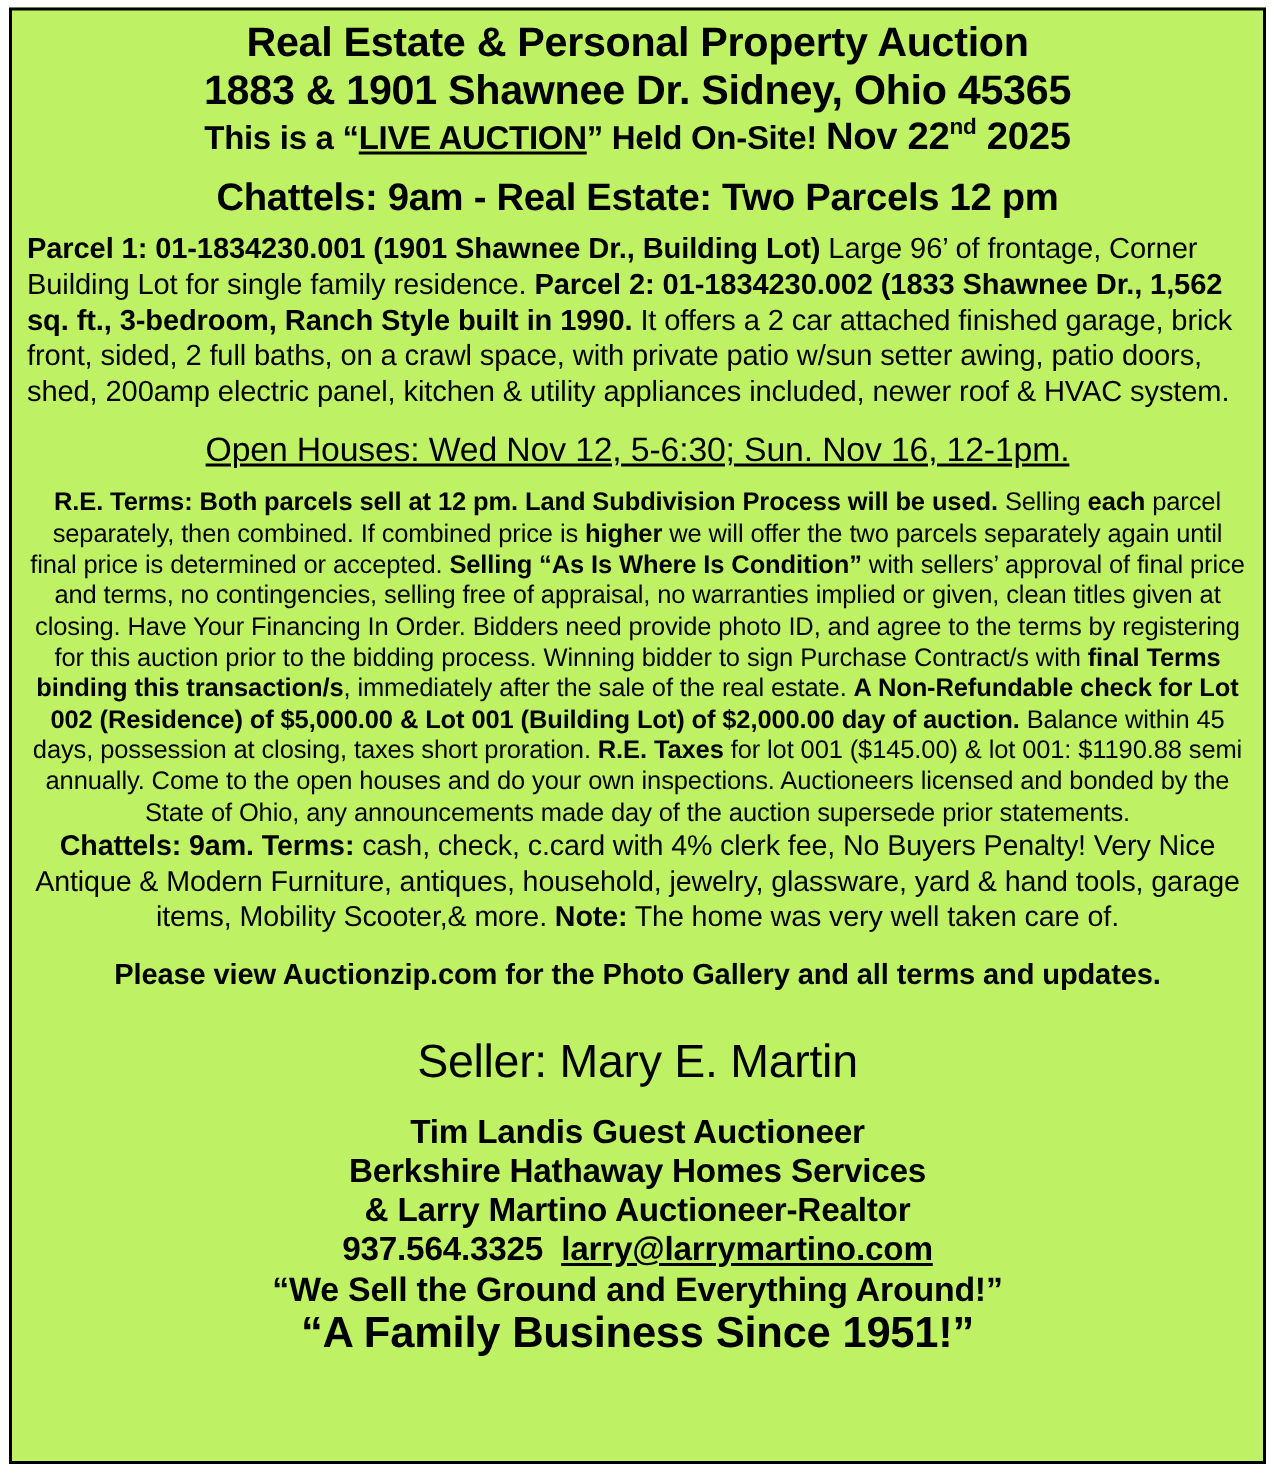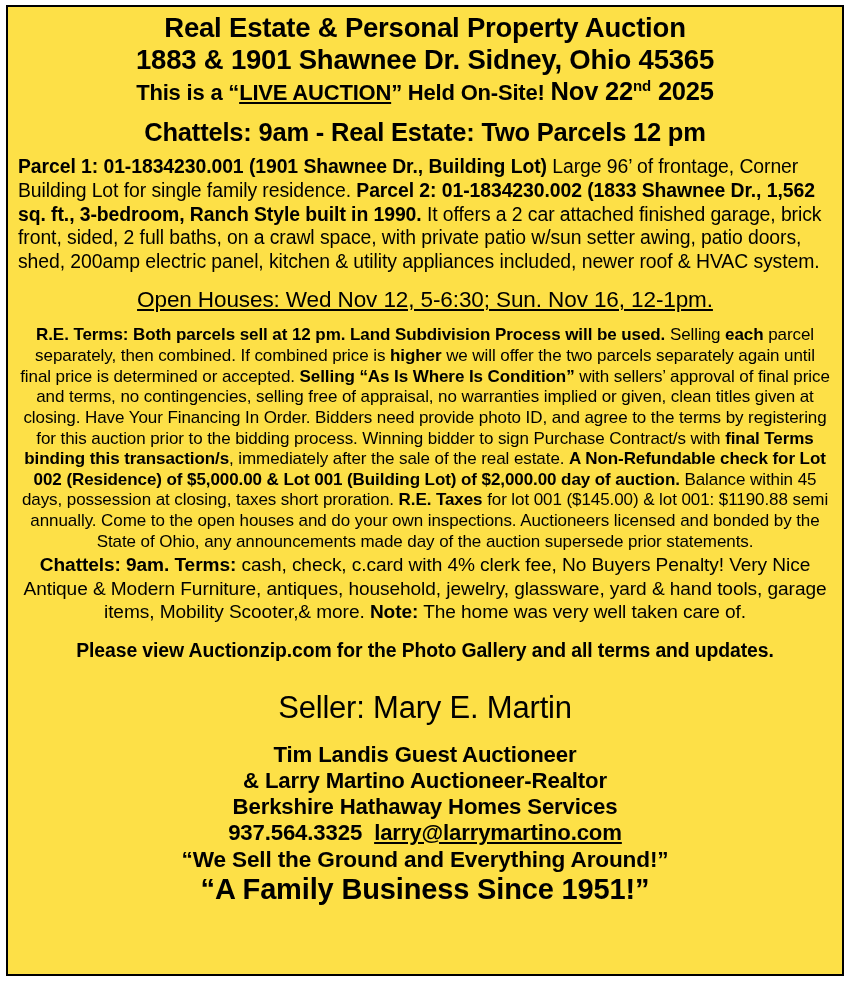--- a/index.html
+++ b/index.html
@@ -19,21 +19,21 @@
     background: #ffffff;
     padding: 5px 6px 6px 6px;
     position: relative;
     overflow: hidden;
   }
   .frame {
     box-sizing: border-box;
     width: 100%;
     height: 100%;
     border: 2px solid #000000;
-    background: #fde047;
+    background: #bef264;
     padding: 6px 10px 8px 10px;
     overflow: hidden;
   }
 
   
   .header {
     text-align: center;
     font-weight: bold;
     line-height: 1.08;
   }
@@ -166,22 +166,22 @@
     </div>
 
     <div class="chattels-block"><b>Chattels: 9am. Terms:</b><span> cash, check, c.card with 4% clerk fee, No Buyers Penalty! Very Nice Antique &amp; Modern Furniture, antiques, household, jewelry, glassware, yard &amp; hand tools, garage items, Mobility Scooter,&amp; more. </span><b>Note:</b><span> The home was very well taken care of.</span></div>
 
     <div class="auctionzip">Please view Auctionzip.com for the Photo Gallery and all terms and updates.</div>
 
     <div class="seller">Seller: Mary E. Martin</div>
 
     <div class="contact">
       <div>Tim Landis Guest Auctioneer</div>
+      <div>Berkshire Hathaway Homes Services</div>
       <div>&amp; Larry Martino Auctioneer-Realtor</div>
-      <div>Berkshire Hathaway Homes Services</div>
       <div><span>937.564.3325</span>&nbsp; <span class="email">larry@larrymartino.com</span></div>
     </div>
 
     <div class="slogan1">“We Sell the Ground and Everything Around!”</div>
     <div class="slogan2">“A Family Business Since 1951!”</div>
 
   </div>
 </div>
 
 </body></html>

